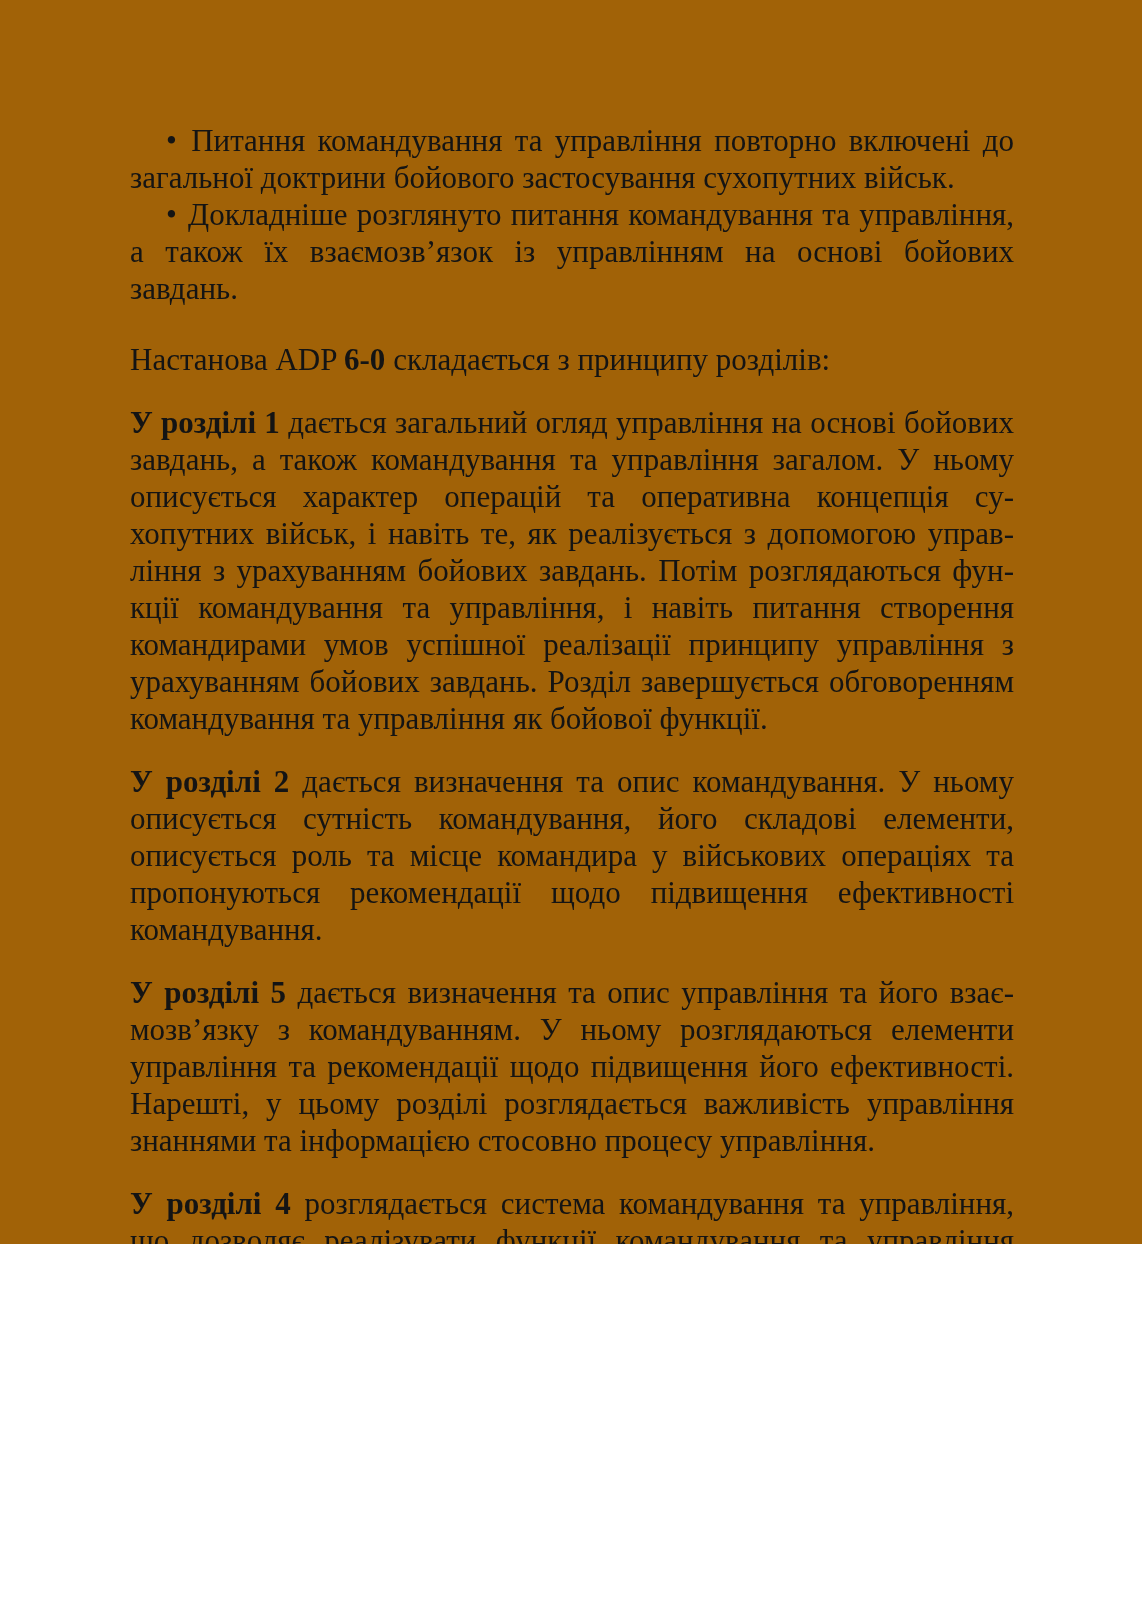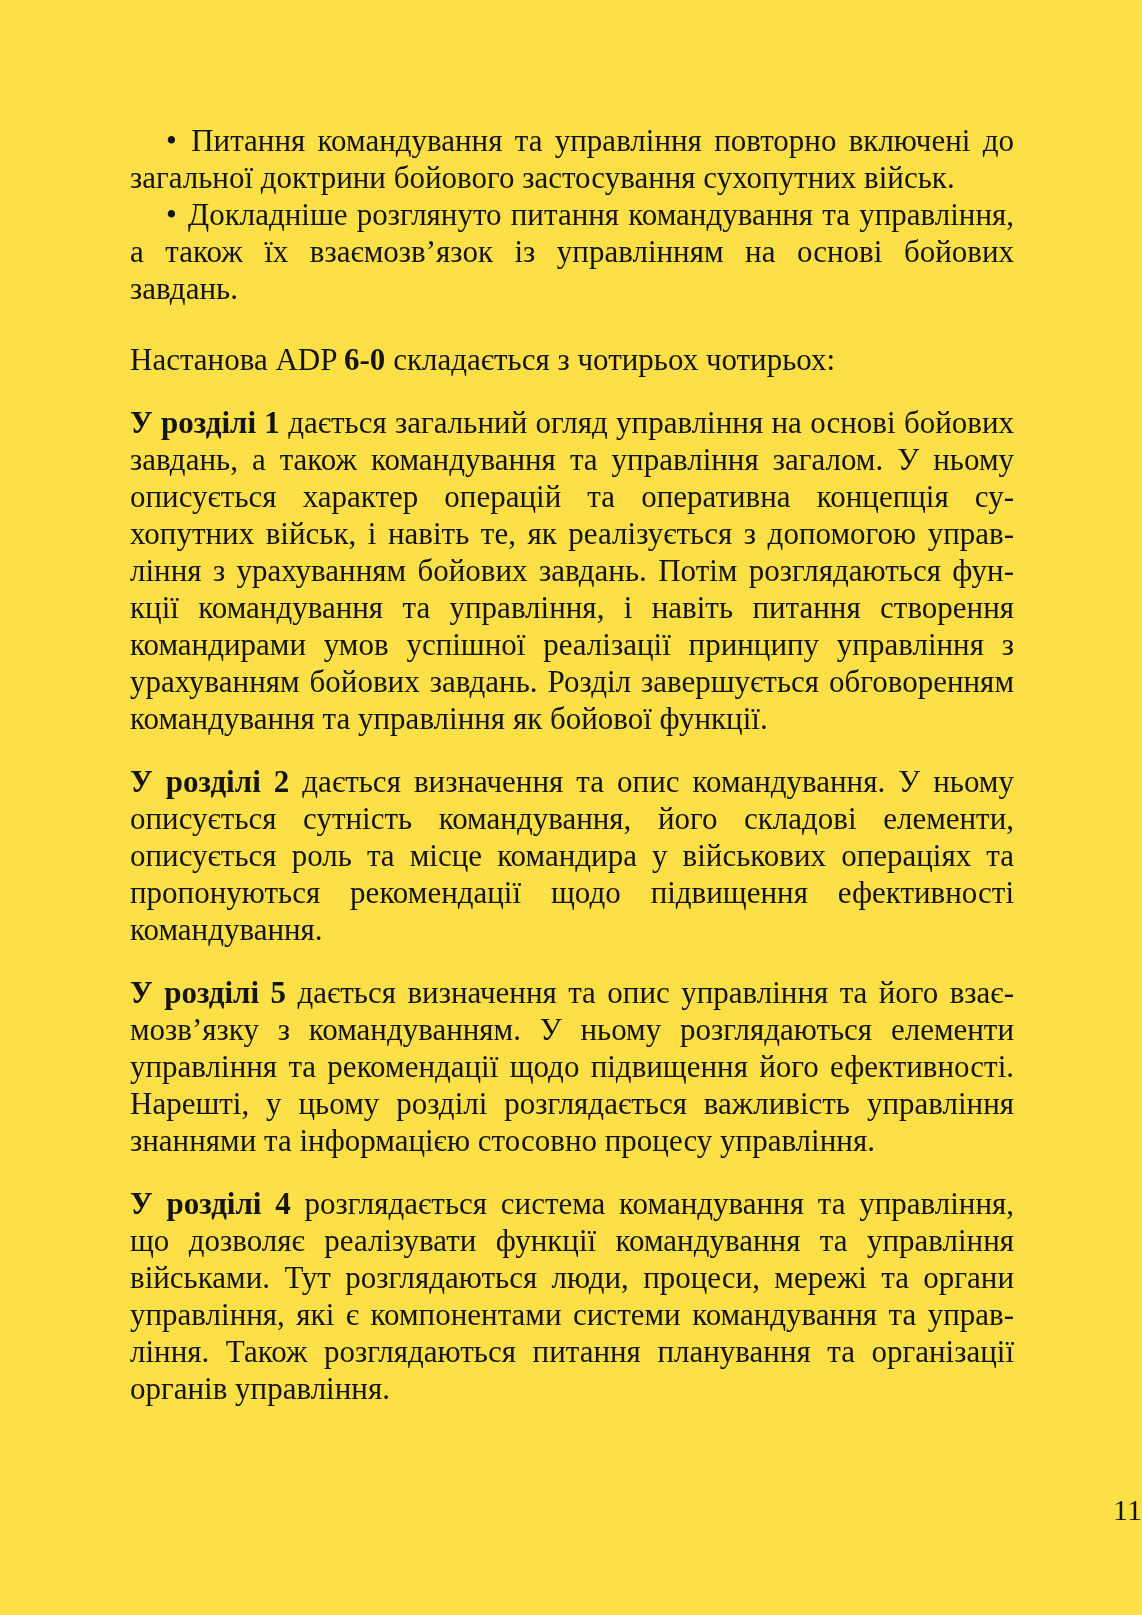--- a/index.html
+++ b/index.html
@@ -3,22 +3,22 @@
 <meta charset="utf-8">
 <style>
   html, body {
     margin: 0;
     padding: 0;
     background: #ffffff;
   }
   .page {
     position: relative;
     width: 1142px;
-    height: 1615px;
-    background: #fde047;
+    height: 1244px;
+    background: #a16207;
     font-family: "Liberation Serif", serif;
     color: #141414;
     overflow: hidden;
   }
   .text-block {
     position: absolute;
     left: 130px;
     top: 122px;
     width: 884px;
   }
@@ -58,21 +58,21 @@
 </style>
 </head>
 <body>
 
 <div class="page">
   <div class="text-block">
 
     <p class="bullet"><span class="bullet-glyph">•</span><span> Питання командування та управління повторно включені до загальної доктрини бойового застосування сухопутних військ.</span></p>
     <p class="bullet"><span class="bullet-glyph">•</span><span> Докладніше розглянуто питання командування та управління, а також їх взаємозв’язок із управлінням на основі бойових завдань.</span></p>
 
-    <p class="intro"><span>Настанова ADP </span><span class="emph">6-0</span><span> складається з чотирьох чотирьох:</span></p>
+    <p class="intro"><span>Настанова ADP </span><span class="emph">6-0</span><span> складається з принципу розділів:</span></p>
 
     <p class="section"><span class="lead">У розділі 1</span><span> дається загальний огляд управління на основі бойо­вих завдань, а також командування та управління загалом. У ньому описується характер операцій та оперативна концепція су­хопутних військ, і навіть те, як реалізується з допомогою управ­ління з урахуванням бойових завдань. Потім розглядаються фун­кції командування та управління, і навіть питання створення командирами умов успішної реалізації принципу управління з урахуванням бойових завдань. Розділ завершується обговорен­ням командування та управління як бойової функції.</span></p>
 
     <p class="section"><span class="lead">У розділі 2</span><span> дається визначення та опис командування. У ньому опи­сується сутність командування, його складові елементи, описується роль та місце командира у військових операціях та пропонуються рекомендації щодо підвищення ефективності командування.</span></p>
 
     <p class="section"><span class="lead">У розділі 5</span><span> дається визначення та опис управління та його взає­мозв’язку з командуванням. У ньому розглядаються елементи управління та рекомендації щодо підвищення його ефективності. Нарешті, у цьому розділі розглядається важливість управління знаннями та інформацією стосовно процесу управління.</span></p>
 
     <p class="section"><span class="lead">У розділі 4</span><span> розглядається система командування та управління, що дозволяє реалізувати функції командування та управління військами. Тут розглядаються люди, процеси, мережі та органи управління, які є компонентами системи командування та управ­ління. Також розглядаються питання планування та організації органів управління.</span></p>
 
   </div>

